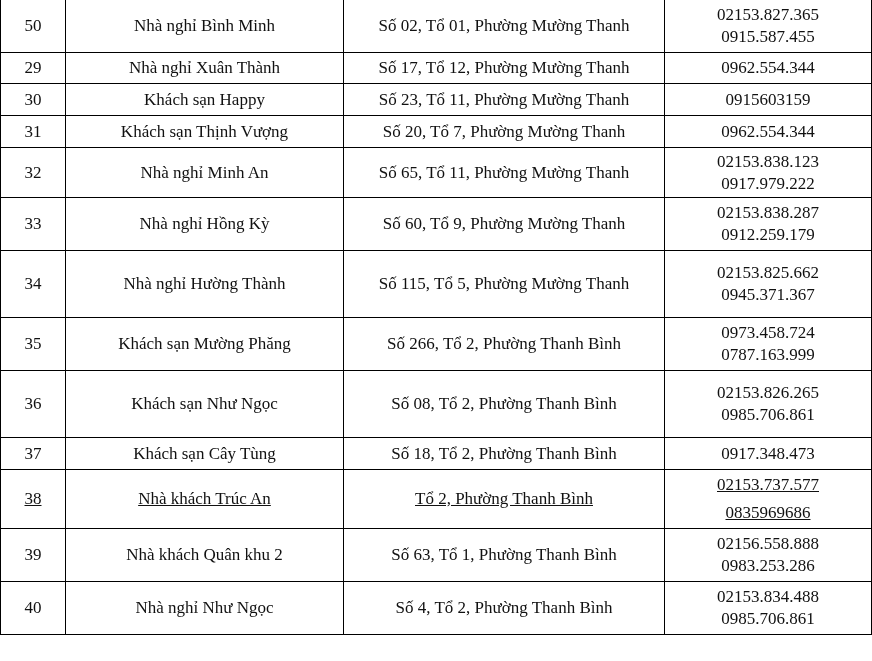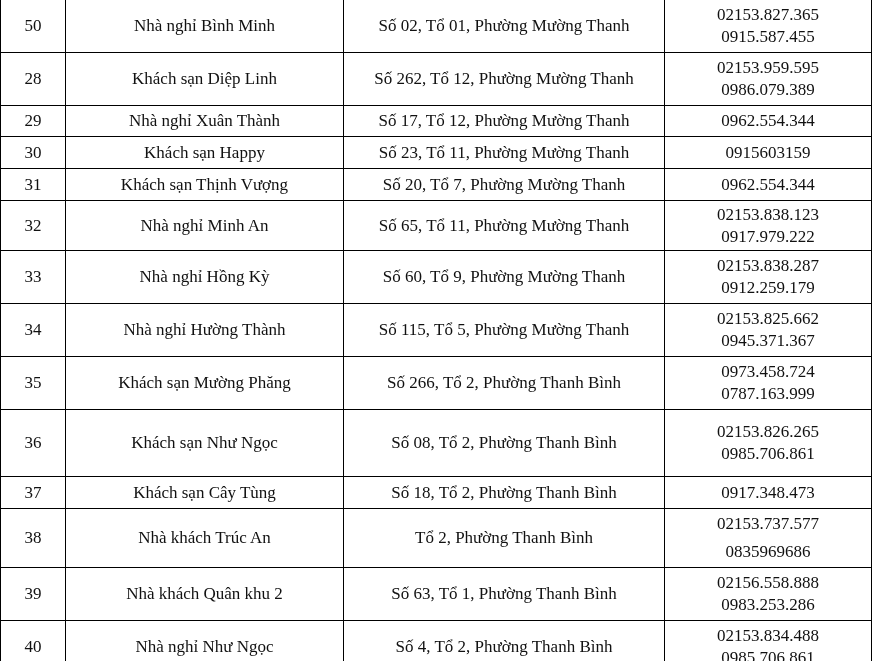--- a/index.html
+++ b/index.html
@@ -40,29 +40,20 @@
   <tbody id="tbody">
       <tr style="height: 54px;">
         <td>50</td>
         <td>Nhà nghỉ Bình Minh</td>
         <td>Số 02, Tổ 01, Phường Mường Thanh</td>
         <td>
           <span class="phone">02153.827.365</span>
           <span class="phone">0915.587.455</span>
         </td>
       </tr>
-      <tr style="height: 53px;">
-        <td>28</td>
-        <td>Khách sạn Diệp Linh</td>
-        <td>Số 262, Tổ 12, Phường Mường Thanh</td>
-        <td>
-          <span class="phone">02153.959.595</span>
-          <span class="phone">0986.079.389</span>
-        </td>
-      </tr>
       <tr style="height: 31px;">
         <td>29</td>
         <td>Nhà nghỉ Xuân Thành</td>
         <td>Số 17, Tổ 12, Phường Mường Thanh</td>
         <td>
           <span class="phone">0962.554.344</span>
         </td>
       </tr>
       <tr style="height: 32px;">
         <td>30</td>
@@ -91,21 +82,21 @@
       </tr>
       <tr style="height: 53px;">
         <td>33</td>
         <td>Nhà nghỉ Hồng Kỳ</td>
         <td>Số 60, Tổ 9, Phường Mường Thanh</td>
         <td>
           <span class="phone">02153.838.287</span>
           <span class="phone">0912.259.179</span>
         </td>
       </tr>
-      <tr style="height: 53px; border-radius: 19px;">
+      <tr style="height: 67px; border-radius: 19px;">
         <td>34</td>
         <td>Nhà nghỉ Hường Thành</td>
         <td>Số 115, Tổ 5, Phường Mường Thanh</td>
         <td>
           <span class="phone">02153.825.662</span>
           <span class="phone">0945.371.367</span>
         </td>
       </tr>
       <tr style="height: 53px;">
         <td>35</td>
@@ -126,21 +117,21 @@
         </td>
       </tr>
       <tr style="height: 32px; margin-top: 28px;">
         <td>37</td>
         <td>Khách sạn Cây Tùng</td>
         <td>Số 18, Tổ 2, Phường Thanh Bình</td>
         <td>
           <span class="phone">0917.348.473</span>
         </td>
       </tr>
-      <tr style="height: 59px;">
+      <tr style="height: 59px; text-decoration: underline;">
         <td>38</td>
         <td>Nhà khách Trúc An</td>
         <td>Tổ 2, Phường Thanh Bình</td>
         <td>
           <span class="phone gap">02153.737.577</span>
           <span class="phone gap">0835969686</span>
         </td>
       </tr>
       <tr style="height: 53px; padding-left: 17px;">
         <td>39</td>

